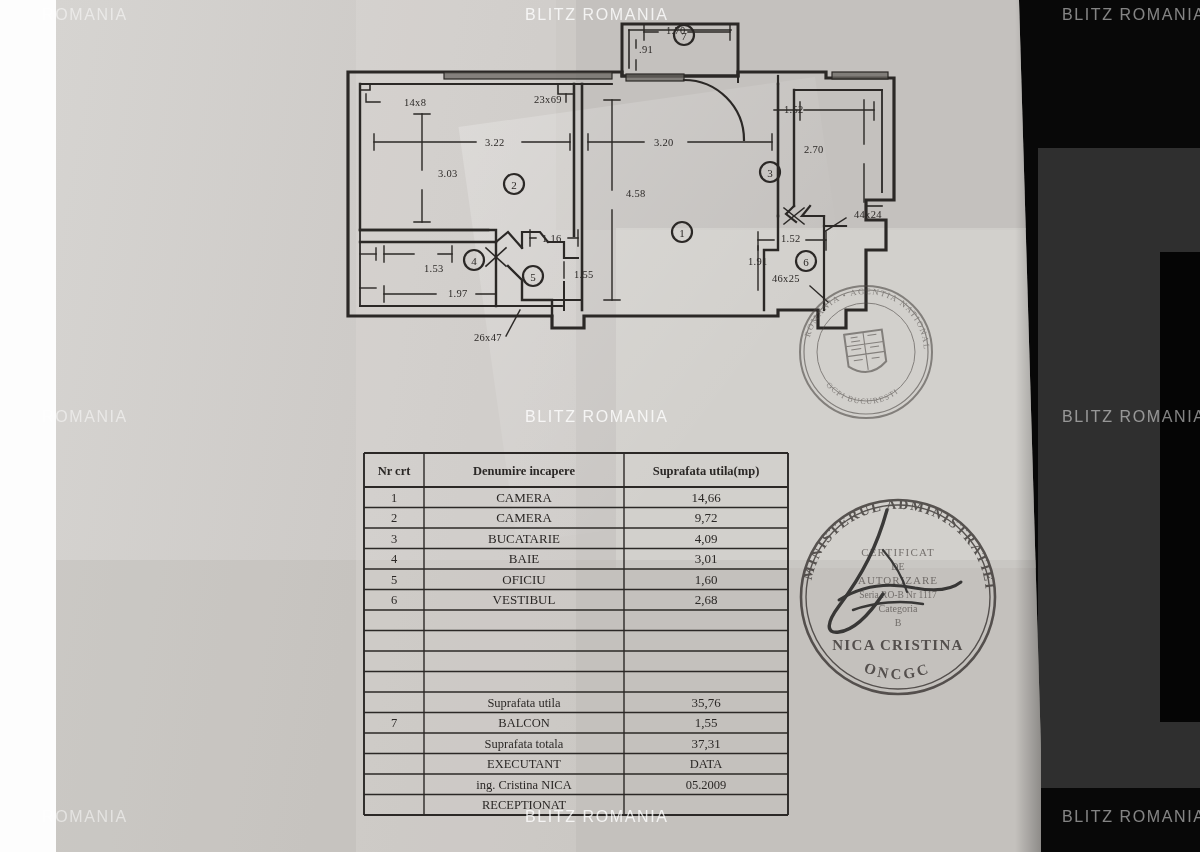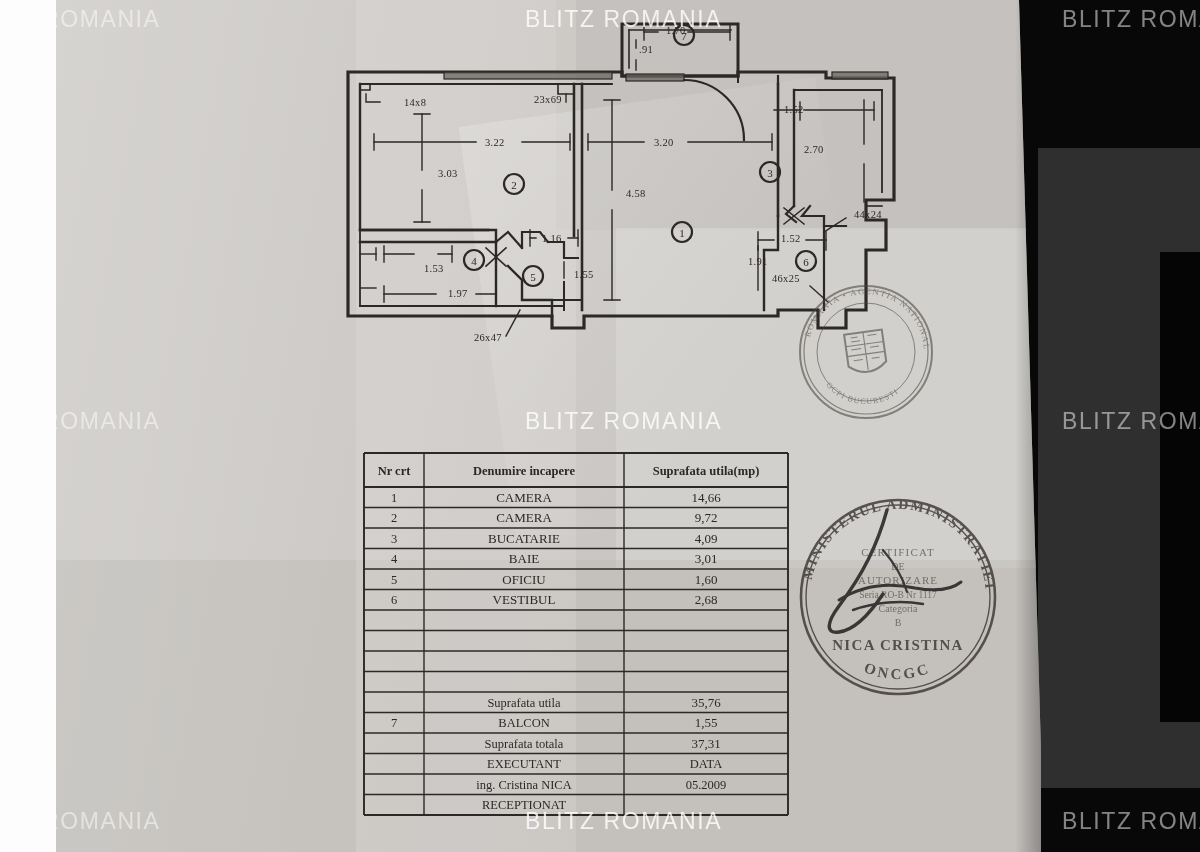--- a/index.html
+++ b/index.html
@@ -74,21 +74,21 @@
   #planSvg{position:absolute;left:270px;top:10px;}
   #tableSvg{position:absolute;left:300px;top:445px;}
   #sealTop{position:absolute;left:730px;top:272px;}
   #sealBottom{position:absolute;left:735px;top:490px;}
 
   
   .wm{
     position:absolute;
     color:rgba(255,255,255,.62);
     font-family:"Liberation Sans",sans-serif;
-    font-size:23px;
+    font-size:16px;
     letter-spacing:1.6px;
     white-space:nowrap;
     pointer-events:none;
     user-select:none;
   }
   .wm.dim{color:rgba(255,255,255,.50);}
   .wm.onpaper{color:rgba(255,255,255,.80);}
 </style>
 </head>
 <body>

